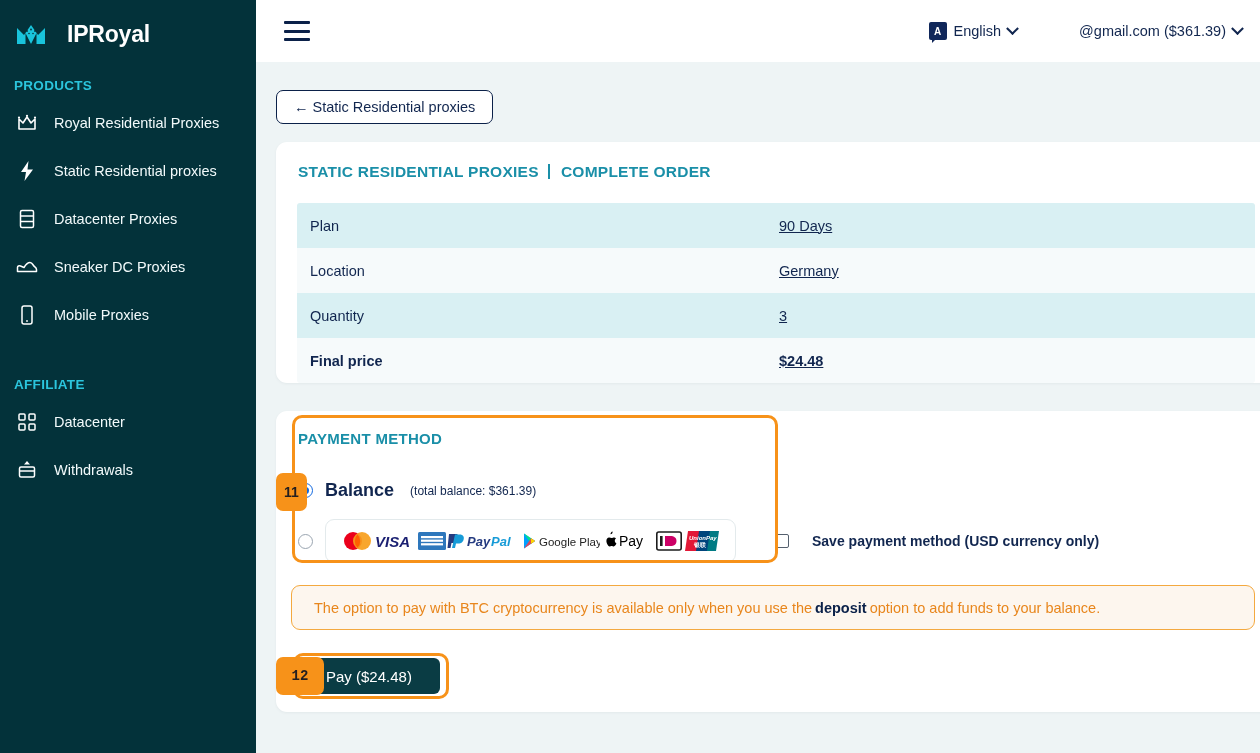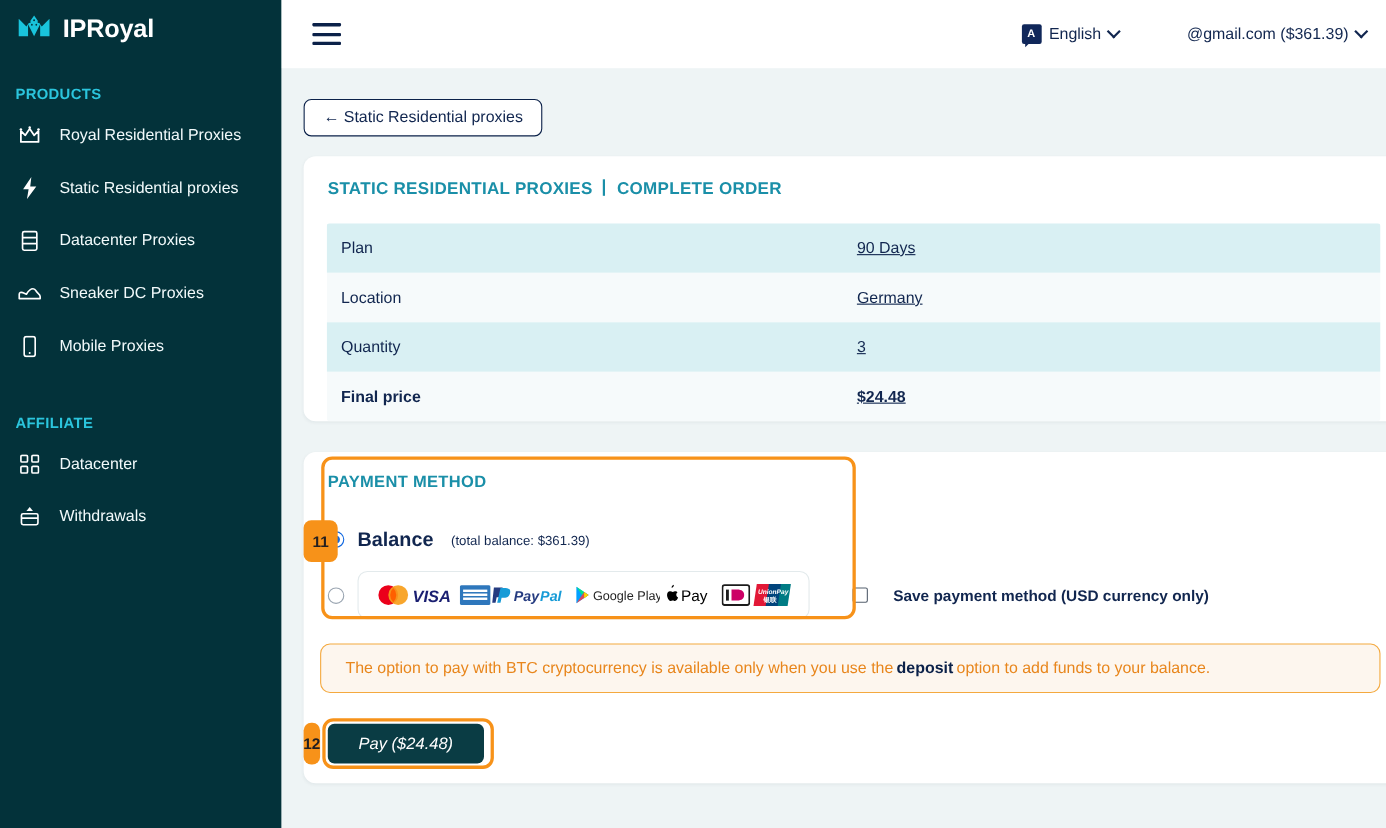--- a/index.html
+++ b/index.html
@@ -21,21 +21,22 @@
     width: 256px;
     height: 753px;
     background: #03323a;
     flex: 0 0 256px;
     position: relative;
     overflow: hidden;
   }
 
   .logo-row {
     display: flex;
-    gap: 11px;
+    align-items: center;
+    gap: 21px;
     padding: 13px 0 0 16px;
     height: 56px;
   }
   .logo-mark { width: 30px; height: 22px; display: block; }
   .logo-text {
     color: #ffffff;
     font-size: 23px;
     font-weight: bold;
     letter-spacing: -0.2px;
   }
@@ -345,21 +346,20 @@
   .pay-btn {
     background: #0a3c44;
     color: #ffffff;
     border: none;
     border-radius: 6px;
     height: 36px;
     padding: 0 28px;
     font-size: 15px;
     font-family: "Liberation Sans", sans-serif;
     cursor: pointer;
-    font-style: italic;
   }
 </style>
 </head>
 <body>
 
 <aside class="sidebar">
 
   <div class="logo-row">
     <span class="logo-mark">
       <svg width="30" height="22" viewBox="0 0 30 22">
@@ -594,20 +594,20 @@
 
         <div class="btc-note">
           <span>The option to pay with BTC cryptocurrency is available only when you use the</span>
           <a href="#">deposit</a>
           <span>option to add funds to your balance.</span>
         </div>
 
         <div class="pay-btn-row">
           <button class="pay-btn">Pay ($24.48)</button>
           <div class="annot-box" style="left:17px; top:-5px; width:156px; height:46px;"></div>
-          <div class="annot-badge" style="left:0px; top:-1px; width:15px; height:38px;">12</div>
+          <div class="annot-badge" style="left:0px; top:-1px; width:48px; height:38px;font-family:Liberation Mono, monospace;">12</div>
         </div>
 
       </div>
     </div>
 
   </div>
 </div>
 
 </body></html>

